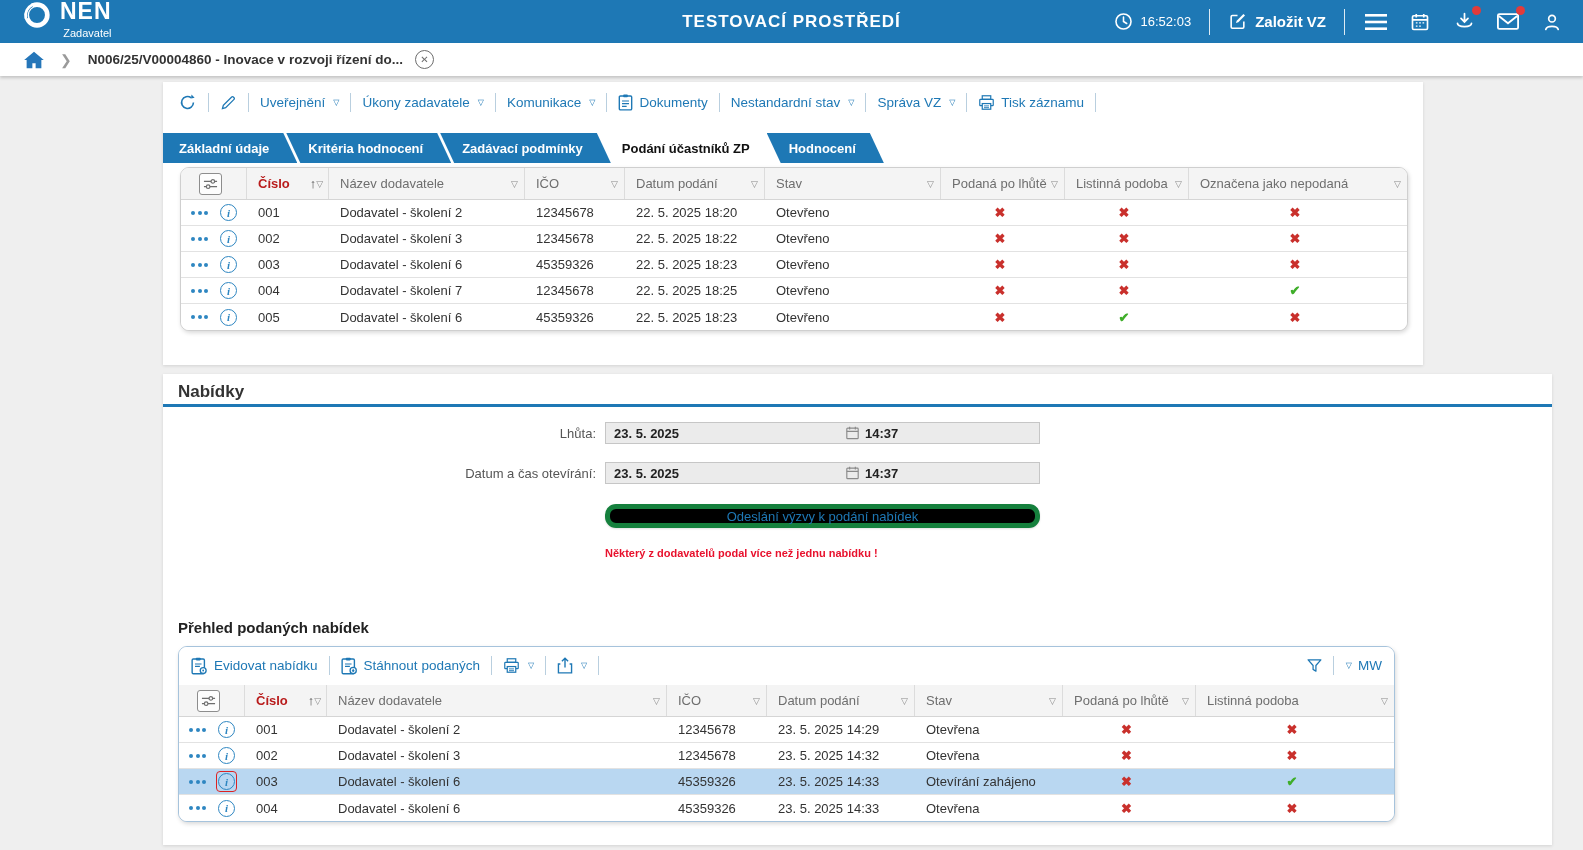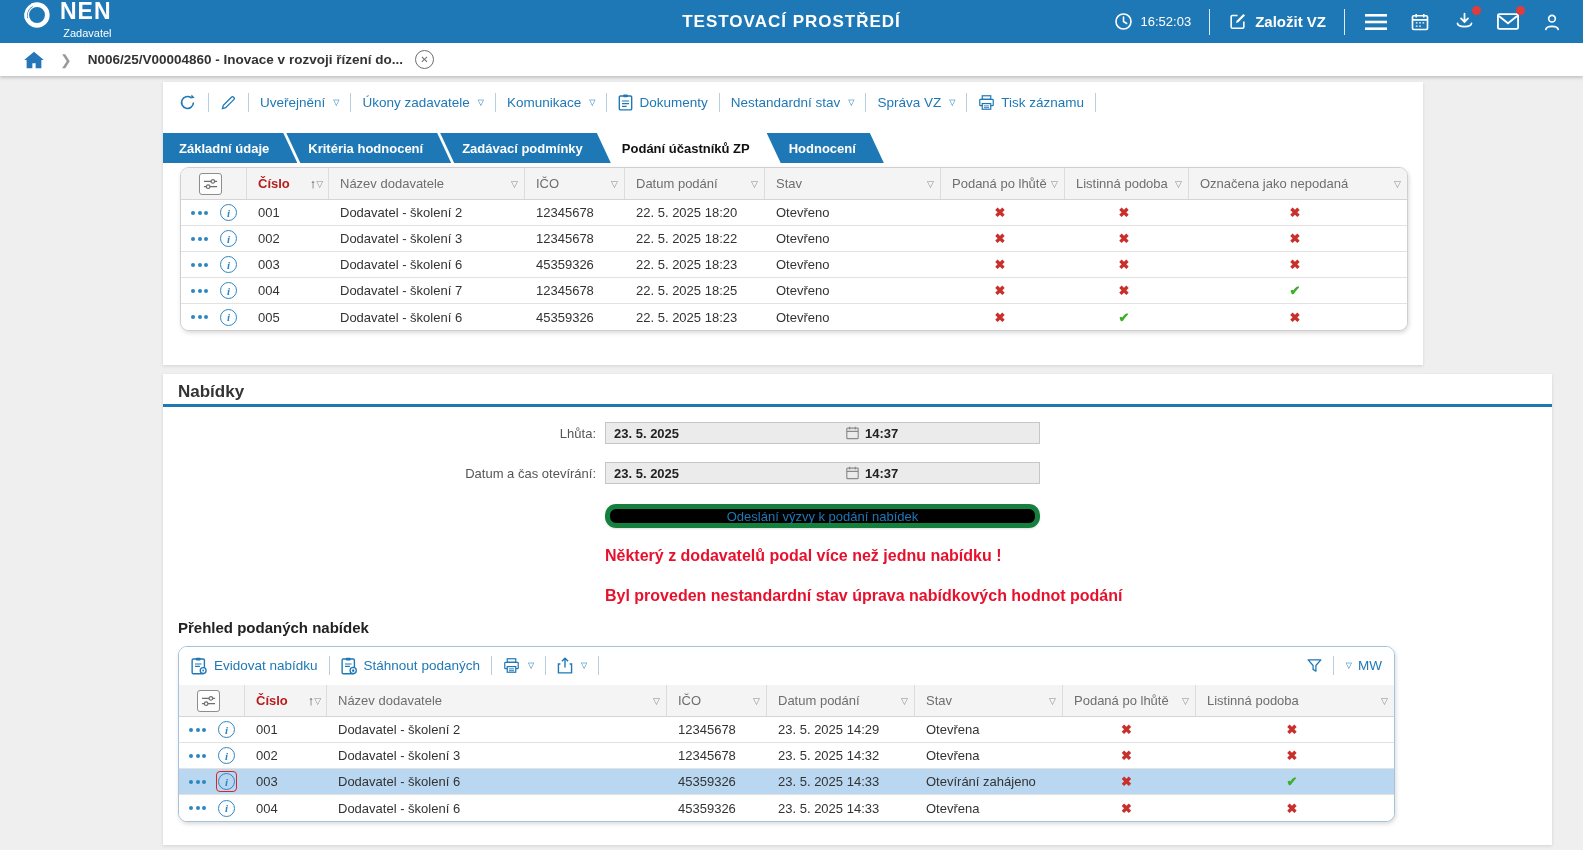--- a/index.html
+++ b/index.html
@@ -120,21 +120,21 @@
     display:flex; align-items:center; font-size:13px; font-weight:bold; color:#222;
     padding-left:8px; position:relative; cursor:default;
   }
   .fi-time{ position:absolute; left:240px; display:flex; align-items:center; gap:6px; font-weight:bold;}
   .send-btn{
     position:absolute; left:442px; top:130px; width:435px; height:24px;
     background:#000000; border:5px solid #15803d; border-radius:11px; color:#1e78b5;
     font-size:13px; font-family:"Liberation Sans", sans-serif; cursor:pointer;
     box-shadow:0 1px 2px rgba(0,0,0,.12);
   }
-  .warn{ position:absolute; left:442px; color:#e8112d; font-size:16px; font-weight:bold; }
+  .warn{ position:absolute; left:442px; color:#e8112d; font-size:11px; font-weight:bold; }
   .sub-title{ position:absolute; left:15px; top:245px; font-size:15px; font-weight:bold; color:#222; }
   
   .p2-toolbar{
     height:38px; display:flex; align-items:center; gap:11px; padding:0 12px;
     color:#1e78b5; font-size:13.5px; border-bottom:1px solid transparent; background:#fff;
   }
   .p2-right{ margin-left:auto; display:flex; align-items:center; gap:10px; }
   svg{ display:block; }
 </style>
 </head>
@@ -502,21 +502,20 @@
             <path d="M4.5 0.8v3.4M11.5 0.8v3.4M1 6.5h14" stroke="#8a8a8a" stroke-width="1.4"></path>
           </svg>
         <span>14:37</span>
       </span>
     </div>
   </div>
 
   <button class="send-btn">Odeslání výzvy k podání nabídek</button>
 
   <div class="warn" style="top:173px;">Některý z dodavatelů podal více než jednu nabídku !</div>
-  <div class="warn" style="top:213px;">Byl proveden nestandardní stav úprava nabídkových hodnot podání</div>
 
   <div class="sub-title">Přehled podaných nabídek</div>
 
   <div class="grid-panel p2">
     <div class="p2-toolbar">
       <span class="tb-item">
         <svg width="17" height="18" viewBox="0 0 20 22">
             <rect x="1" y="2.5" width="15" height="18" rx="1.5" fill="none" stroke="#1e78b5" stroke-width="1.7"></rect>
             <rect x="5.5" y="0.8" width="6" height="3.4" rx="1" fill="#1e78b5"></rect>
             <path d="M4.5 8.5h8M4.5 11.5h6" stroke="#1e78b5" stroke-width="1.4"></path>

